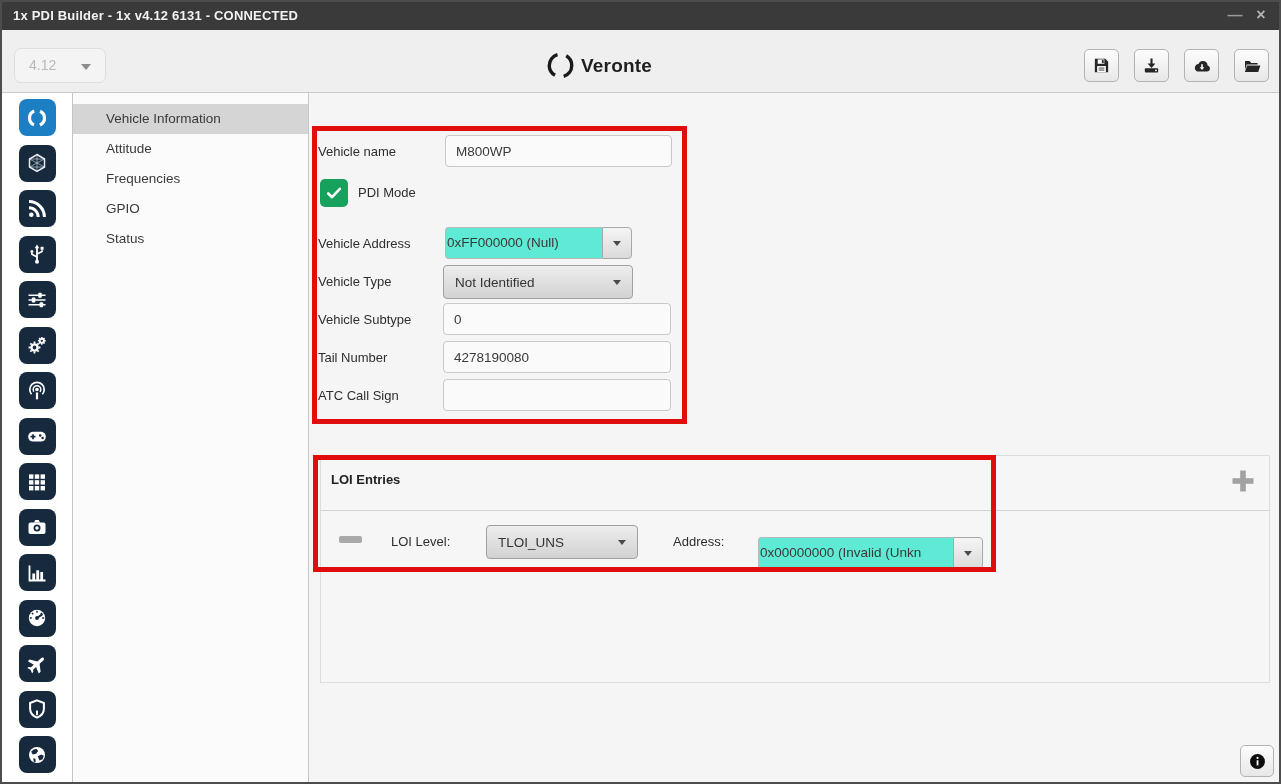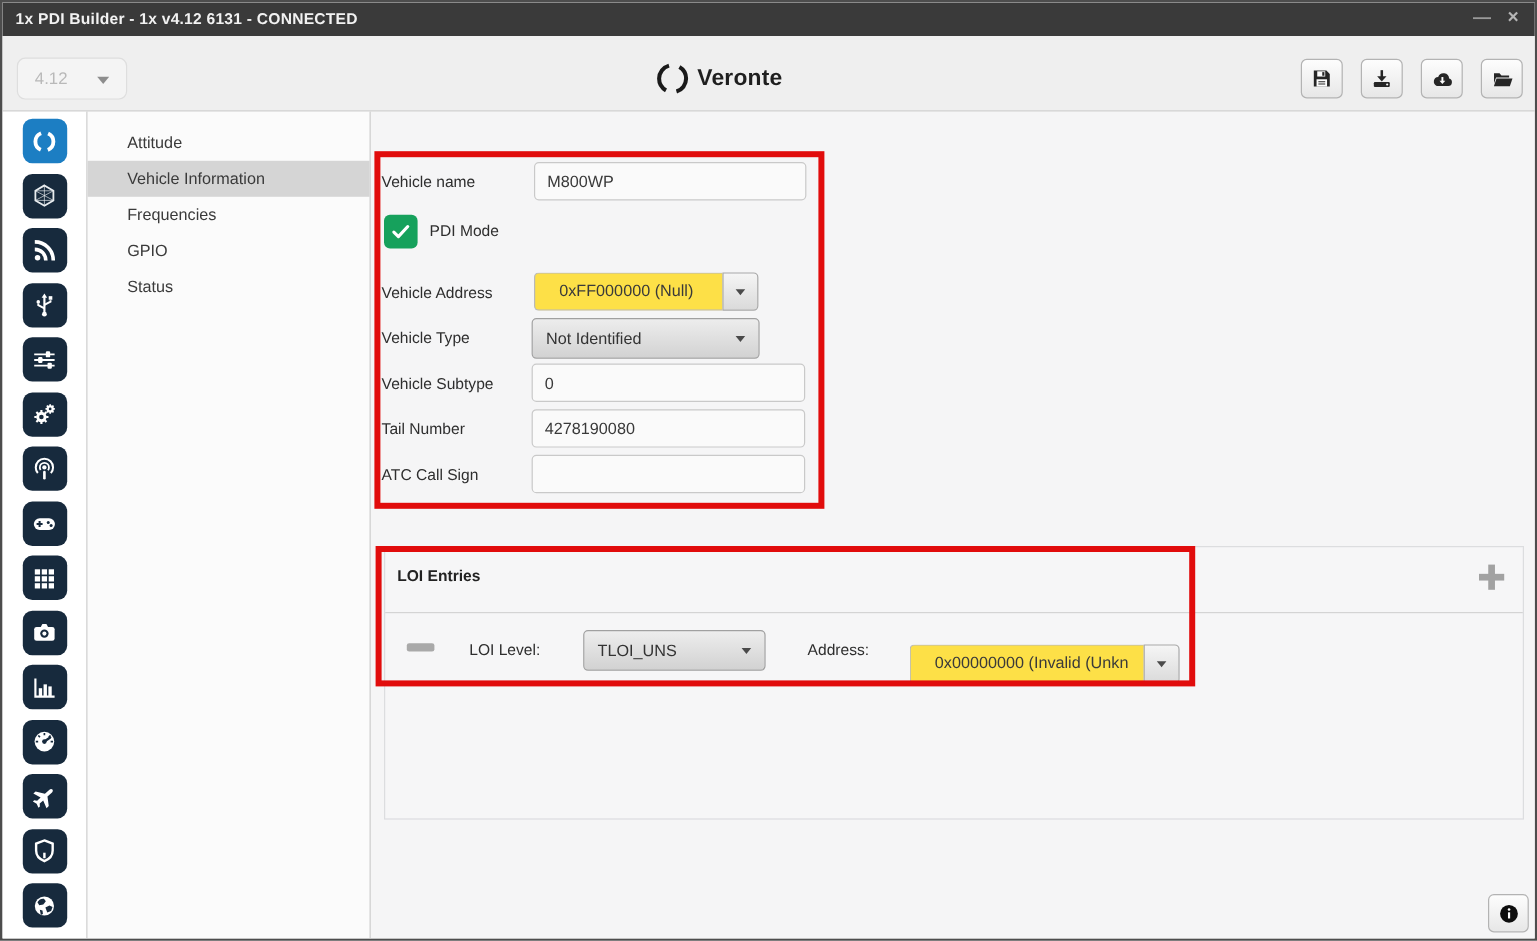--- a/index.html
+++ b/index.html
@@ -67,22 +67,22 @@
   
   .content { position:absolute; left:307px; top:91px; width:970px; height:691px; background:#f5f5f6; }
 
   .flabel { position:absolute; font-size:13px; color:#2e2e2e; white-space:nowrap; }
   .tinput {
     position:absolute; background:#fafafa; border:1px solid #c9c9c9; border-radius:4px;
     font-family:"Liberation Sans",sans-serif; font-size:13.5px; color:#3a3a3a; padding:0 10px; outline:none;
   }
   .combo { position:absolute; display:flex; cursor:pointer; }
   .combo .cval {
-    background:#fde047; border:1px solid #b9b9b9; border-right:none; border-radius:4px 0 0 4px;
-    font-size:13.5px; color:#3a3a3a; line-height:30px; padding:0 20px;
+    background:#5eead4; border:1px solid #b9b9b9; border-right:none; border-radius:4px 0 0 4px;
+    font-size:13.5px; color:#3a3a3a; line-height:30px; padding:0 1px;
     white-space:nowrap; overflow:hidden; flex:1;
   }
   .combo .cbtn {
     width:30px; background:linear-gradient(#f5f5f5,#dadada); border:1px solid #a8a8a8; border-radius:0 4px 4px 0;
     display:flex; align-items:center; justify-content:center;
   }
   .gselect {
     position:absolute; background:linear-gradient(#ededed,#d2d2d2); border:1px solid #a0a0a0; border-radius:4px;
     font-size:13.5px; color:#333; display:flex; align-items:center; padding:16px 11px; cursor:pointer;
   }
@@ -286,22 +286,22 @@
       <svg width="24" height="24" viewBox="0 0 24 24">
         <circle cx="12" cy="12" r="8" fill="#fff"></circle>
         <path d="M6.2 8.8 q2.2-3.4 5.4-2.8 l1.6 2.1 -2.1 2.7 -3.4 .6 Z" fill="#172a3d"></path>
         <path d="M12.8 13.2 l3.4-1.6 2.6 1.2 -1.2 3.4 -3.2 1.2 Z" fill="#172a3d"></path>
         <path d="M8.2 15.2 l2.2 .6 .4 2.8 -1.8 .8 Z" fill="#172a3d"></path>
       </svg>
     </div>
   </div>
 
   <div class="menupanel">
+    <div class="mitem sel">Vehicle Information</div>
     <div class="mitem">Attitude</div>
-    <div class="mitem sel">Vehicle Information</div>
     <div class="mitem">Frequencies</div>
     <div class="mitem">GPIO</div>
     <div class="mitem">Status</div>
   </div>
 
   <div class="content"></div>
 
   <span class="flabel" style="left:316px; top:142px;">Vehicle name</span>
   <input class="tinput" style="left: 443px; top: 133px; width: 227px; height: 32px;" value="M800WP">
 

